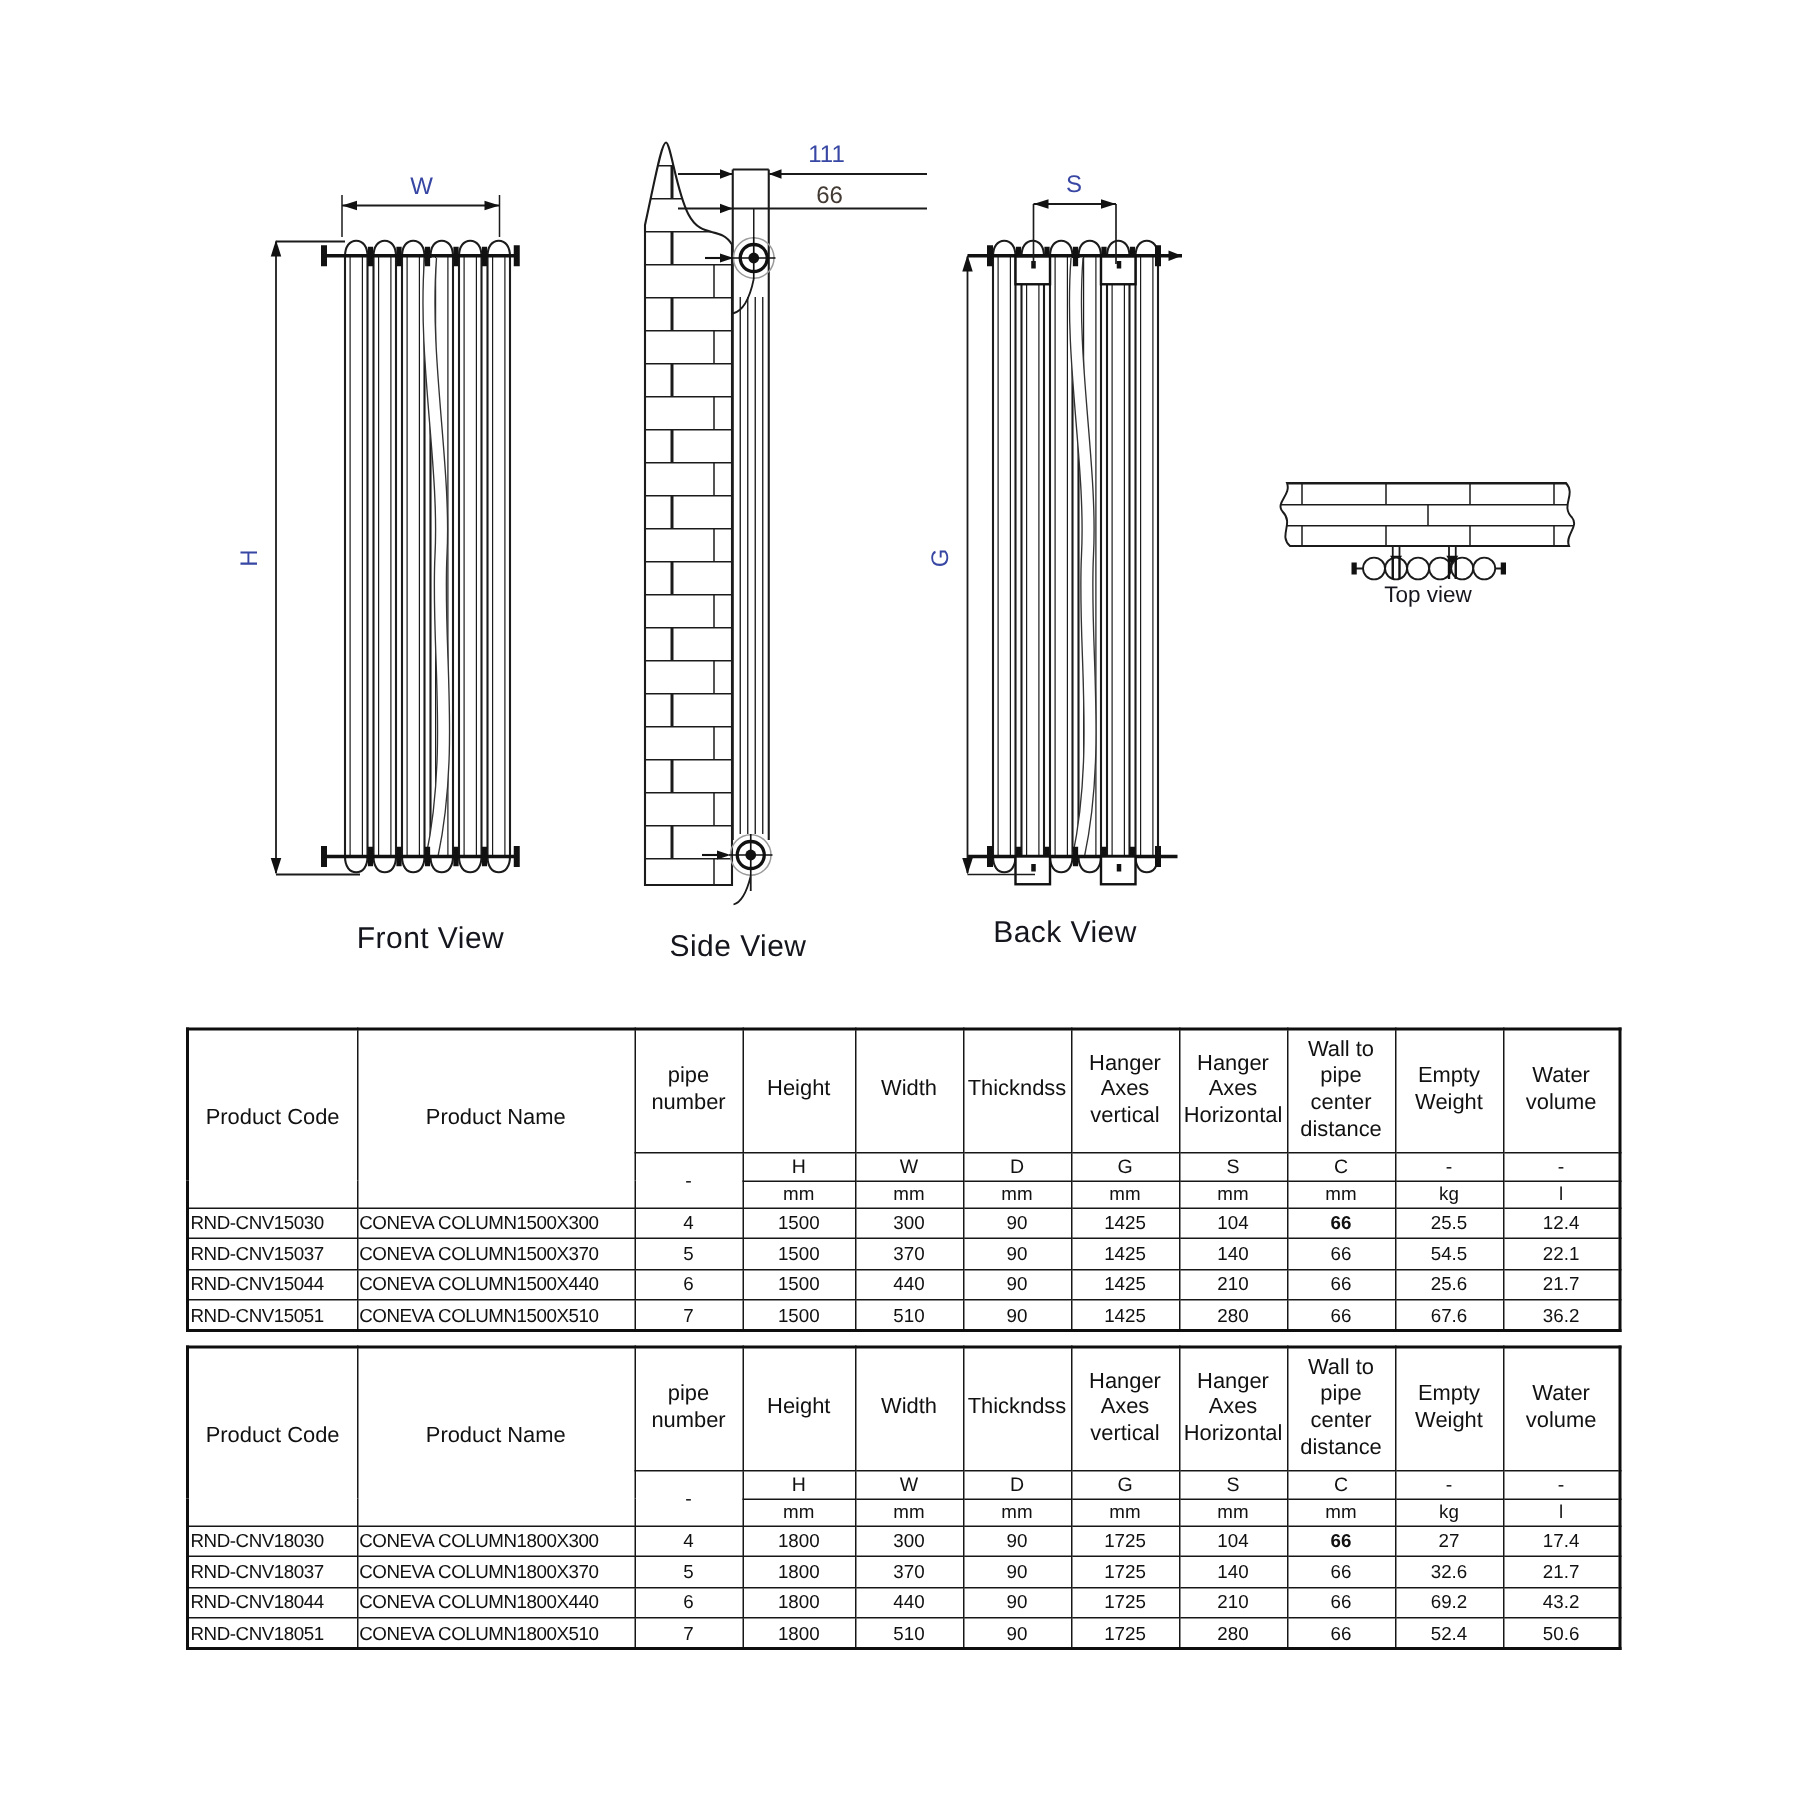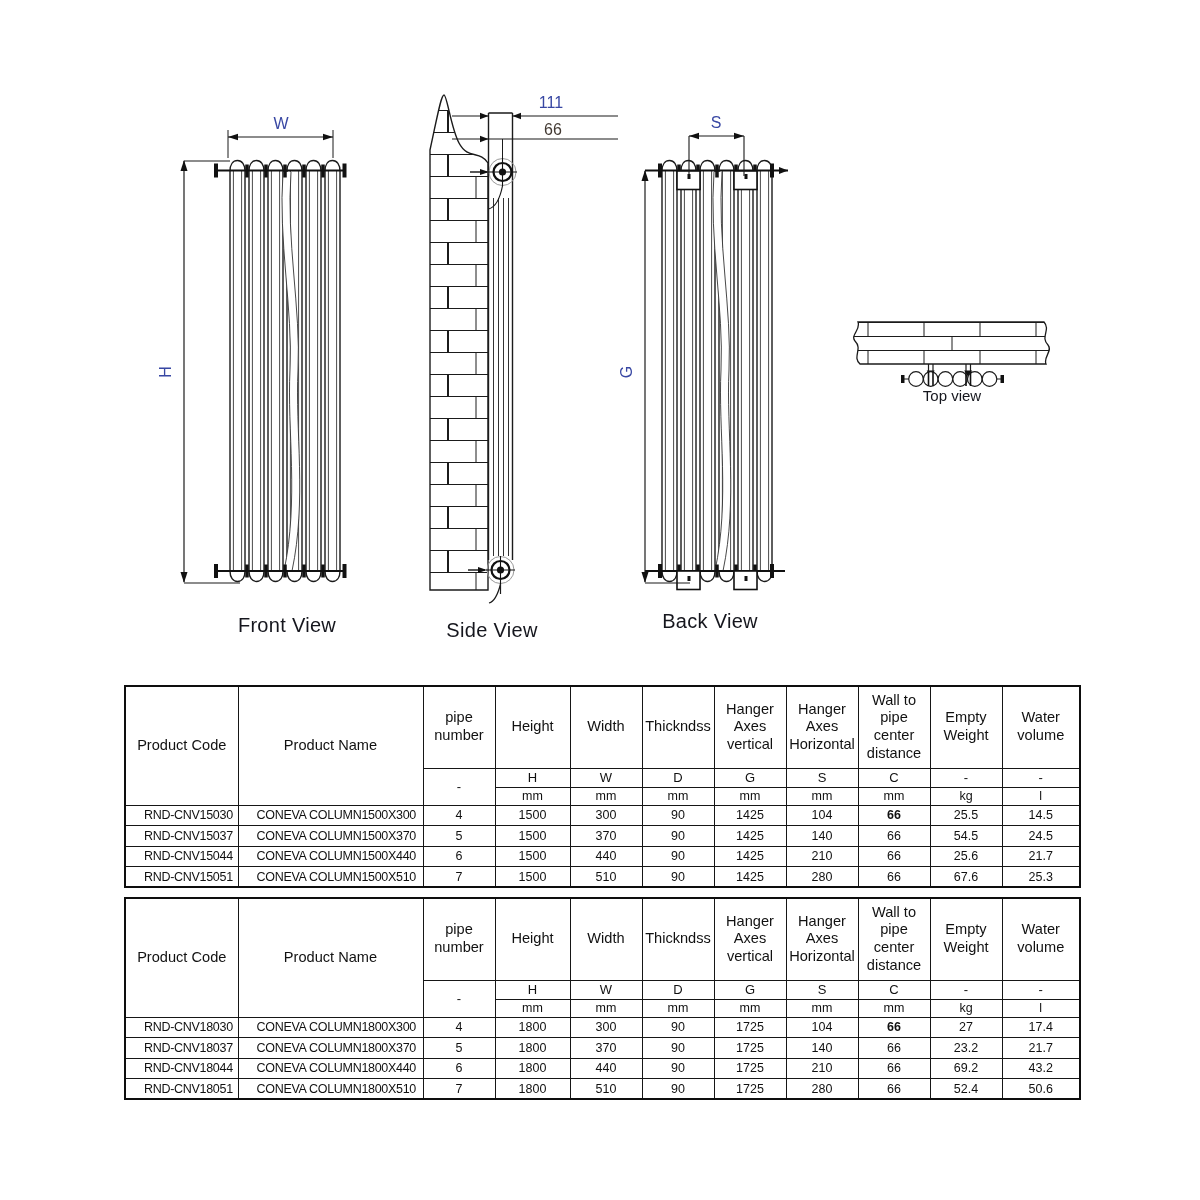--- a/index.html
+++ b/index.html
@@ -11,21 +11,21 @@
   table.spec + table.spec{margin-top:9px;}
   .spec th,.spec td{border:1.5px solid #161616;padding:0;text-align:center;vertical-align:middle;font-weight:400;overflow:hidden;}
   tr.h1{height:82px;}
   tr.h1 th{font-size:14.6px;line-height:1.22;}
   tr.sym{height:19px;}
   tr.sym td{font-size:13px;}
   tr.unit{height:18px;}
   tr.unit td{font-size:12.5px;}
   tbody.data tr{height:20.5px;}
   tbody.data td{font-size:12.5px;}
-  td.code,td.name{text-align:left;font-size:13px;letter-spacing:-0.3px;white-space:nowrap;padding-left:18px;}
+  td.code,td.name{text-align:left;font-size:13px;letter-spacing:-0.3px;white-space:nowrap;padding-left:1px;}
   td.bold{font-weight:700;}
   .dimtxt{font-size:16px;fill:#3847a3;}
   .dimdark{font-size:16px;fill:#433a33;}
   .viewlbl{font-size:20px;fill:#15161d;letter-spacing:0.3px;}
   .toplbl{font-size:15px;fill:#15161d;}
 </style>
 </head>
 <body>
 
 <div class="canvas">
@@ -233,34 +233,34 @@
         <td class="code">RND-CNV15030</td>
         <td class="name">CONEVA COLUMN1500X300</td>
         <td>4</td>
         <td>1500</td>
         <td>300</td>
         <td>90</td>
         <td>1425</td>
         <td>104</td>
         <td class="bold">66</td>
         <td>25.5</td>
-        <td>14.5</td>
+        <td>12.4</td>
       </tr>
       <tr>
         <td class="code">RND-CNV15037</td>
         <td class="name">CONEVA COLUMN1500X370</td>
         <td>5</td>
         <td>1500</td>
         <td>370</td>
         <td>90</td>
         <td>1425</td>
         <td>140</td>
         <td>66</td>
         <td>54.5</td>
-        <td>24.5</td>
+        <td>22.1</td>
       </tr>
       <tr>
         <td class="code">RND-CNV15044</td>
         <td class="name">CONEVA COLUMN1500X440</td>
         <td>6</td>
         <td>1500</td>
         <td>440</td>
         <td>90</td>
         <td>1425</td>
         <td>210</td>
@@ -272,21 +272,21 @@
         <td class="code">RND-CNV15051</td>
         <td class="name">CONEVA COLUMN1500X510</td>
         <td>7</td>
         <td>1500</td>
         <td>510</td>
         <td>90</td>
         <td>1425</td>
         <td>280</td>
         <td>66</td>
         <td>67.6</td>
-        <td>25.3</td>
+        <td>36.2</td>
       </tr>
     </tbody>
   </table>
 
   <table class="spec">
     <colgroup>
       <col style="width:113px">
           <col style="width:185px">
           <col style="width:72px">
           <col style="width:75px">
@@ -351,21 +351,21 @@
       <tr>
         <td class="code">RND-CNV18037</td>
         <td class="name">CONEVA COLUMN1800X370</td>
         <td>5</td>
         <td>1800</td>
         <td>370</td>
         <td>90</td>
         <td>1725</td>
         <td>140</td>
         <td>66</td>
-        <td>23.2</td>
+        <td>32.6</td>
         <td>21.7</td>
       </tr>
       <tr>
         <td class="code">RND-CNV18044</td>
         <td class="name">CONEVA COLUMN1800X440</td>
         <td>6</td>
         <td>1800</td>
         <td>440</td>
         <td>90</td>
         <td>1725</td>

